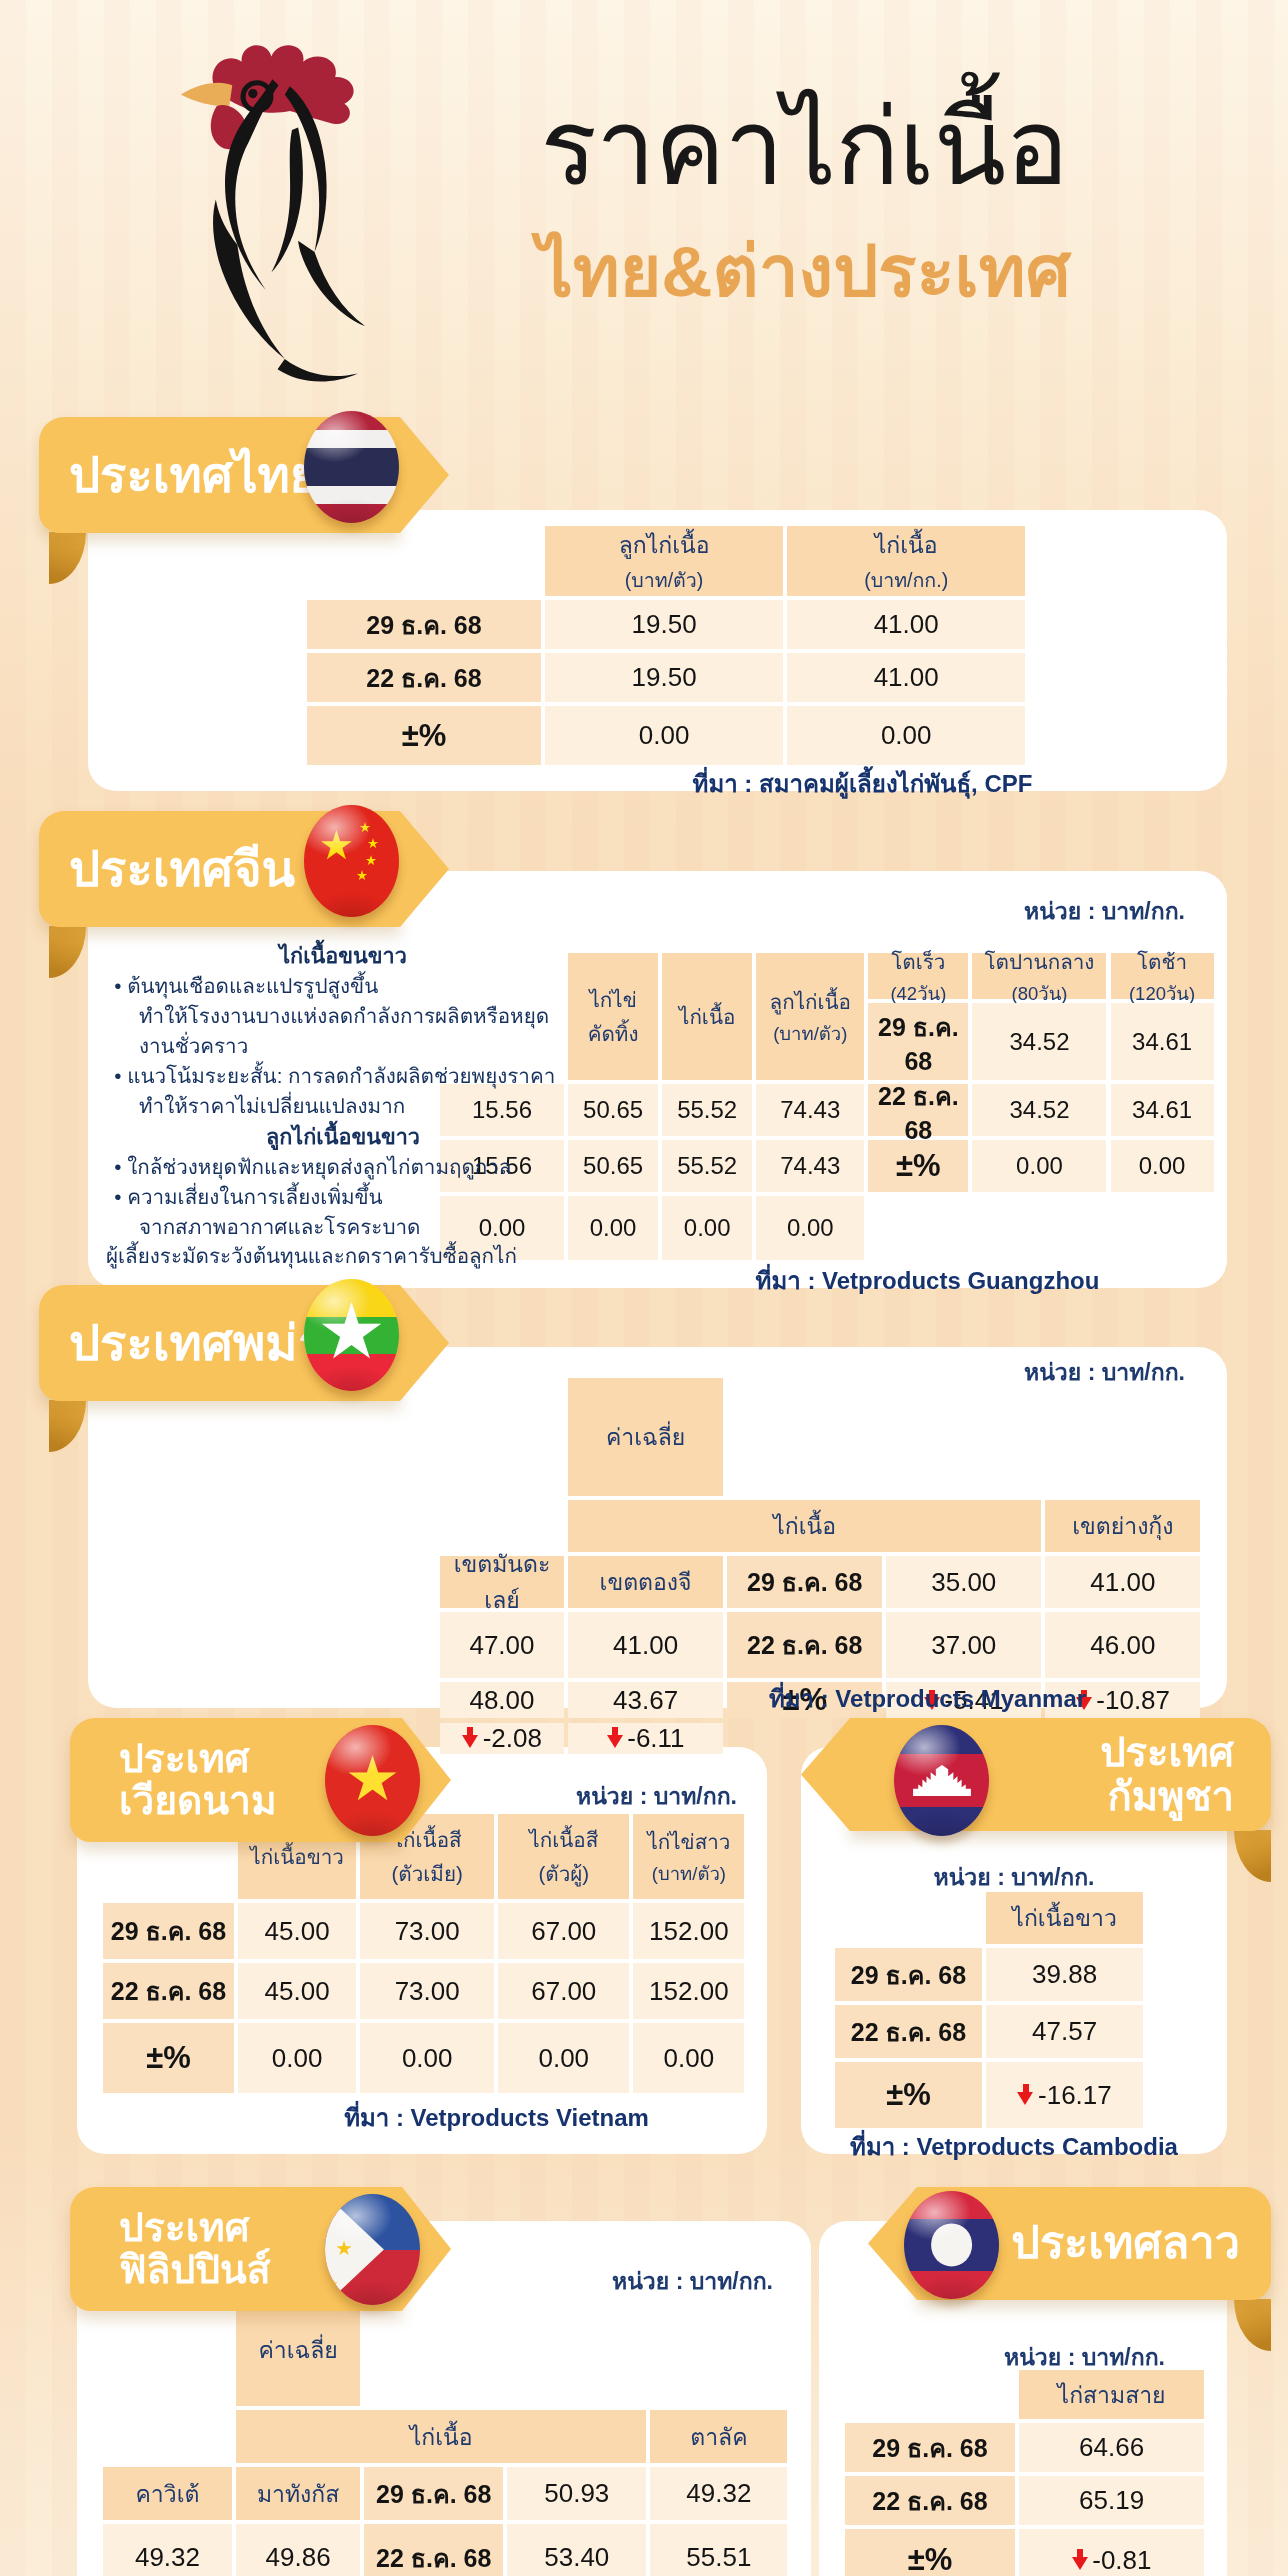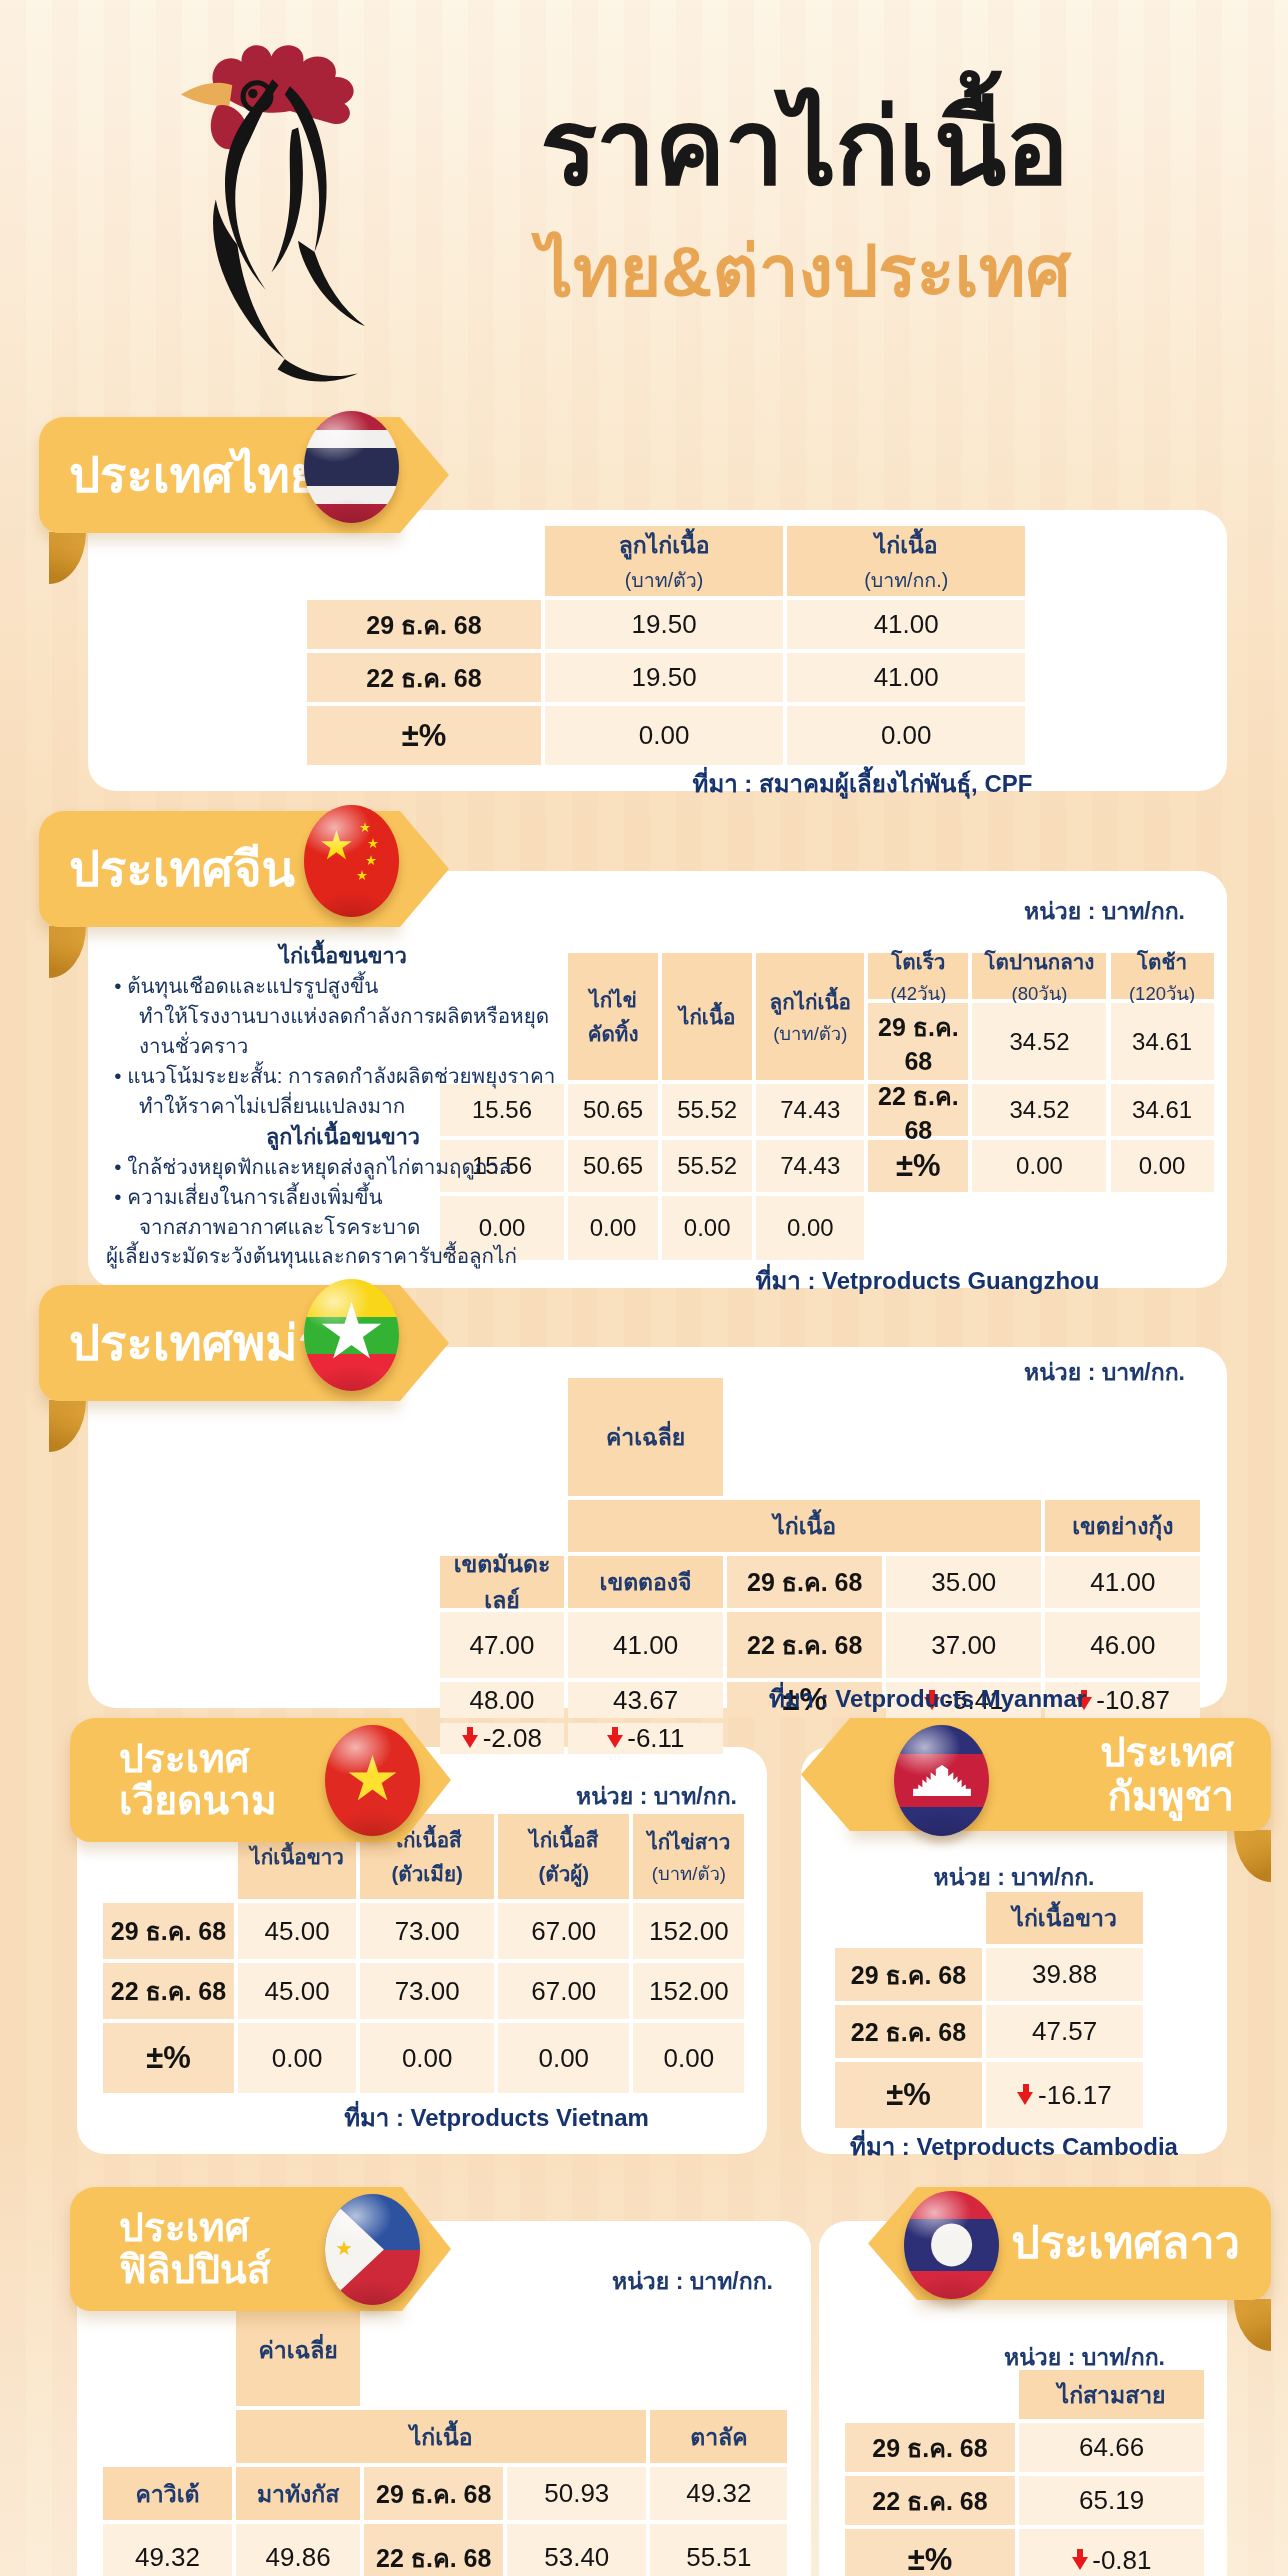--- a/index.html
+++ b/index.html
@@ -5,21 +5,21 @@
   html,body{margin:0;padding:0;}
   body{font-family:"Liberation Sans","DejaVu Sans",sans-serif;}
   #page{position:relative;width:1288px;height:2737px;overflow:hidden;
     background:linear-gradient(180deg,#FDF5E6 0%,#FBEBD3 14%,#F9E0BE 30%,#F9E0BE 78%,#FBEBD4 90%,#FCF1DE 100%);}
   #page::before{content:"";position:absolute;inset:0;
     background:repeating-linear-gradient(90deg,rgba(230,150,120,0.045) 0 26px,rgba(0,0,0,0) 26px 52px);pointer-events:none;}
 
   .abs{position:absolute;}
 
   
-  .title{left:402px;top:62px;width:804px;text-align:center;font-size:106px;font-weight:700;color:#181818;letter-spacing:-1px;}
+  .title{left:402px;top:62px;width:804px;text-align:center;font-size:106px;font-weight:400;color:#181818;letter-spacing:-1px;}
   .subtitle{left:402px;top:214px;width:804px;text-align:center;font-size:71px;font-weight:700;color:#E8A654;}
   .date{left:402px;top:332px;width:804px;text-align:center;font-size:31px;font-weight:500;color:#2A2A2A;}
   .rooster{left:155px;top:39px;width:242px;height:355px;}
 
   
   .banner{position:absolute;background:#F8C35B;z-index:20;display:flex;align-items:center;
     box-shadow:0 8.2px 13.4px rgba(160,110,30,.22);}
   .banner.bl{border-radius:25px 0 0 20.6px;}
   .banner.br{border-radius:0 25px 20.6px 0;justify-content:flex-end;}
   .banner.bl::after{content:"";position:absolute;left:100%;top:0;height:100%;width:49px;background:#F8C35B;
@@ -56,21 +56,21 @@
   .temple{position:absolute;left:50%;top:50%;transform:translate(-50%,-50%);}
 
   
   .card{position:absolute;background:#FFFFFF;border-radius:28px;z-index:10;}
   .tbl{position:absolute;display:grid;gap:4.1px;z-index:15;}
   .cell{display:flex;flex-direction:column;align-items:center;justify-content:center;text-align:center;gap:1px;}
   .cell.h{background:#FBD9AF;color:#1E3A6E;}
   .cell.lbl{background:#FAE0BE;color:#141414;font-weight:700;font-size:25px;}
   .cell.v{background:#FDF0DF;color:#141414;font-size:26px;}
   .cell.blank{background:transparent;}
-  .hm{font-size:23px;font-weight:700;}
+  .hm{font-size:23px;font-weight:400;}
   .hs{font-size:19.6px;font-weight:400;}
   .sm .hm{font-size:20.6px;}
   .sm .hs{font-size:18.5px;}
   .cell.pctl{font-size:31px;}
   .cell.v.neg{flex-direction:row;gap:4.1px;}
   .cn .cell.v{font-size:24px;}
   .dn{position:relative;display:inline-block;width:16.5px;height:21.6px;}
   .dn::before{content:"";position:absolute;left:5.2px;top:0;width:6.2px;height:10.3px;background:#E8191B;}
   .dn::after{content:"";position:absolute;left:0;top:7.7px;border-left:8.2px solid transparent;border-right:8.2px solid transparent;border-top:13.4px solid #E8191B;}
 

